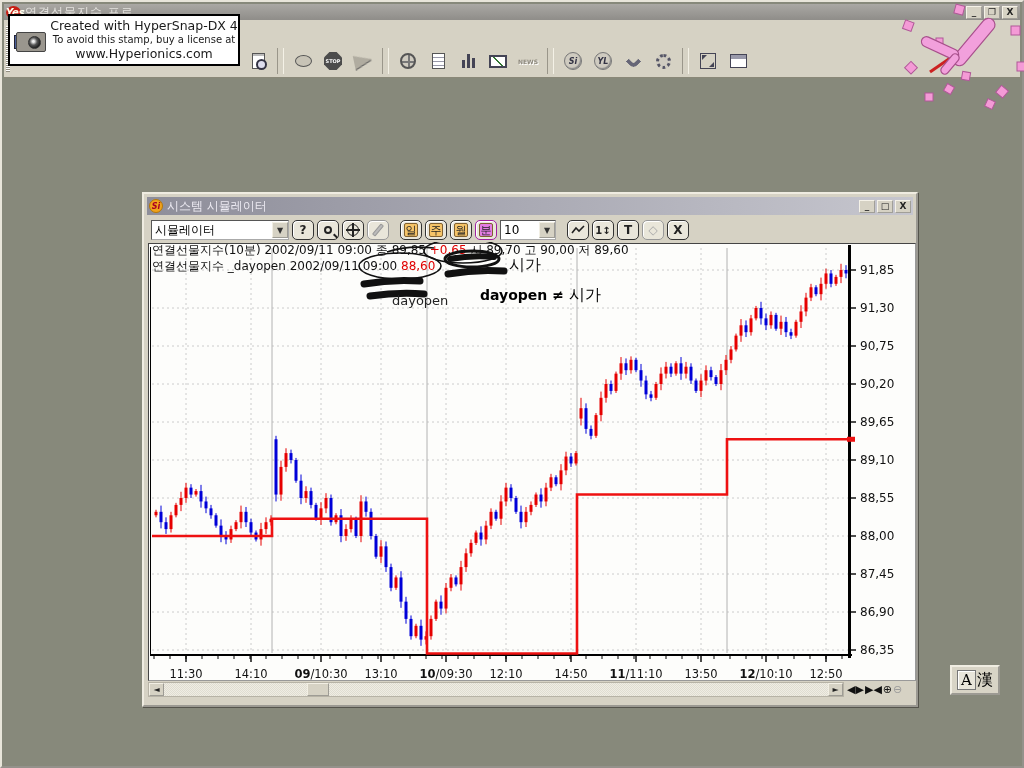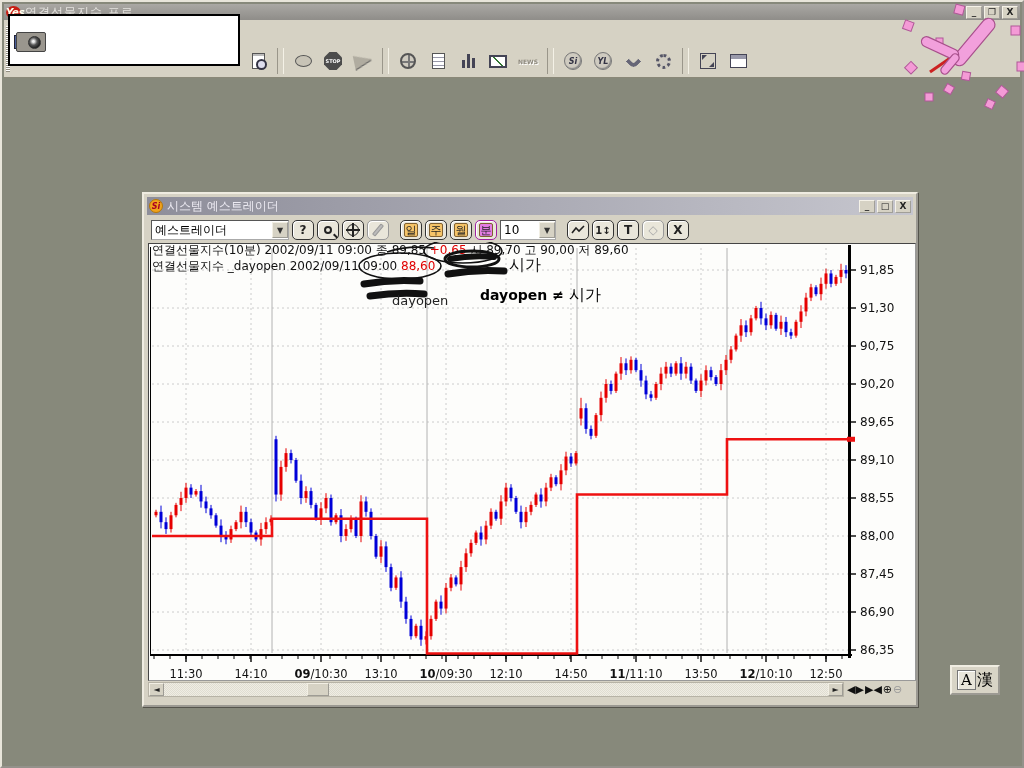--- a/index.html
+++ b/index.html
@@ -207,36 +207,41 @@
         </div>
       </div>
   </div>
 
   <div class="stamp">
     <span class="cam">
       <span class="cam-film"></span>
         <span class="cam-body"></span>
         <span class="cam-lens"></span>
     </span>
+    <span class="stamp-text">
+      <div class="l1">Created with HyperSnap-DX 4</div>
+      <div class="l2">To avoid this stamp, buy a license at</div>
+      <div class="l3">www.Hyperionics.com</div>
+    </span>
   </div>
 
   <div class="chart-win">
     <div class="cw-titlebar">
       <span class="si-badge">Si</span>
-      <span class="cw-title">시스템 예스트레이더</span>
+      <span class="cw-title">시스템 시뮬레이터</span>
       <span class="winbtns">
         <span class="winbtn">_</span>
         <span class="winbtn">□</span>
         <span class="winbtn">X</span>
       </span>
     </div>
 
     <div class="cw-toolbar" id="cw-toolbar">
       <div class="combo" style="width:138px">
-        <span>예스트레이더</span>
+        <span>시뮬레이터</span>
         <span class="arrow">▼</span>
       </div>
       <div class="cbtn">?</div>
       <div class="cbtn">
           <span class="mag"></span>
         </div>
       <div class="cbtn">
           <span class="cross"></span>
         </div>
       <div class="cbtn gray">

